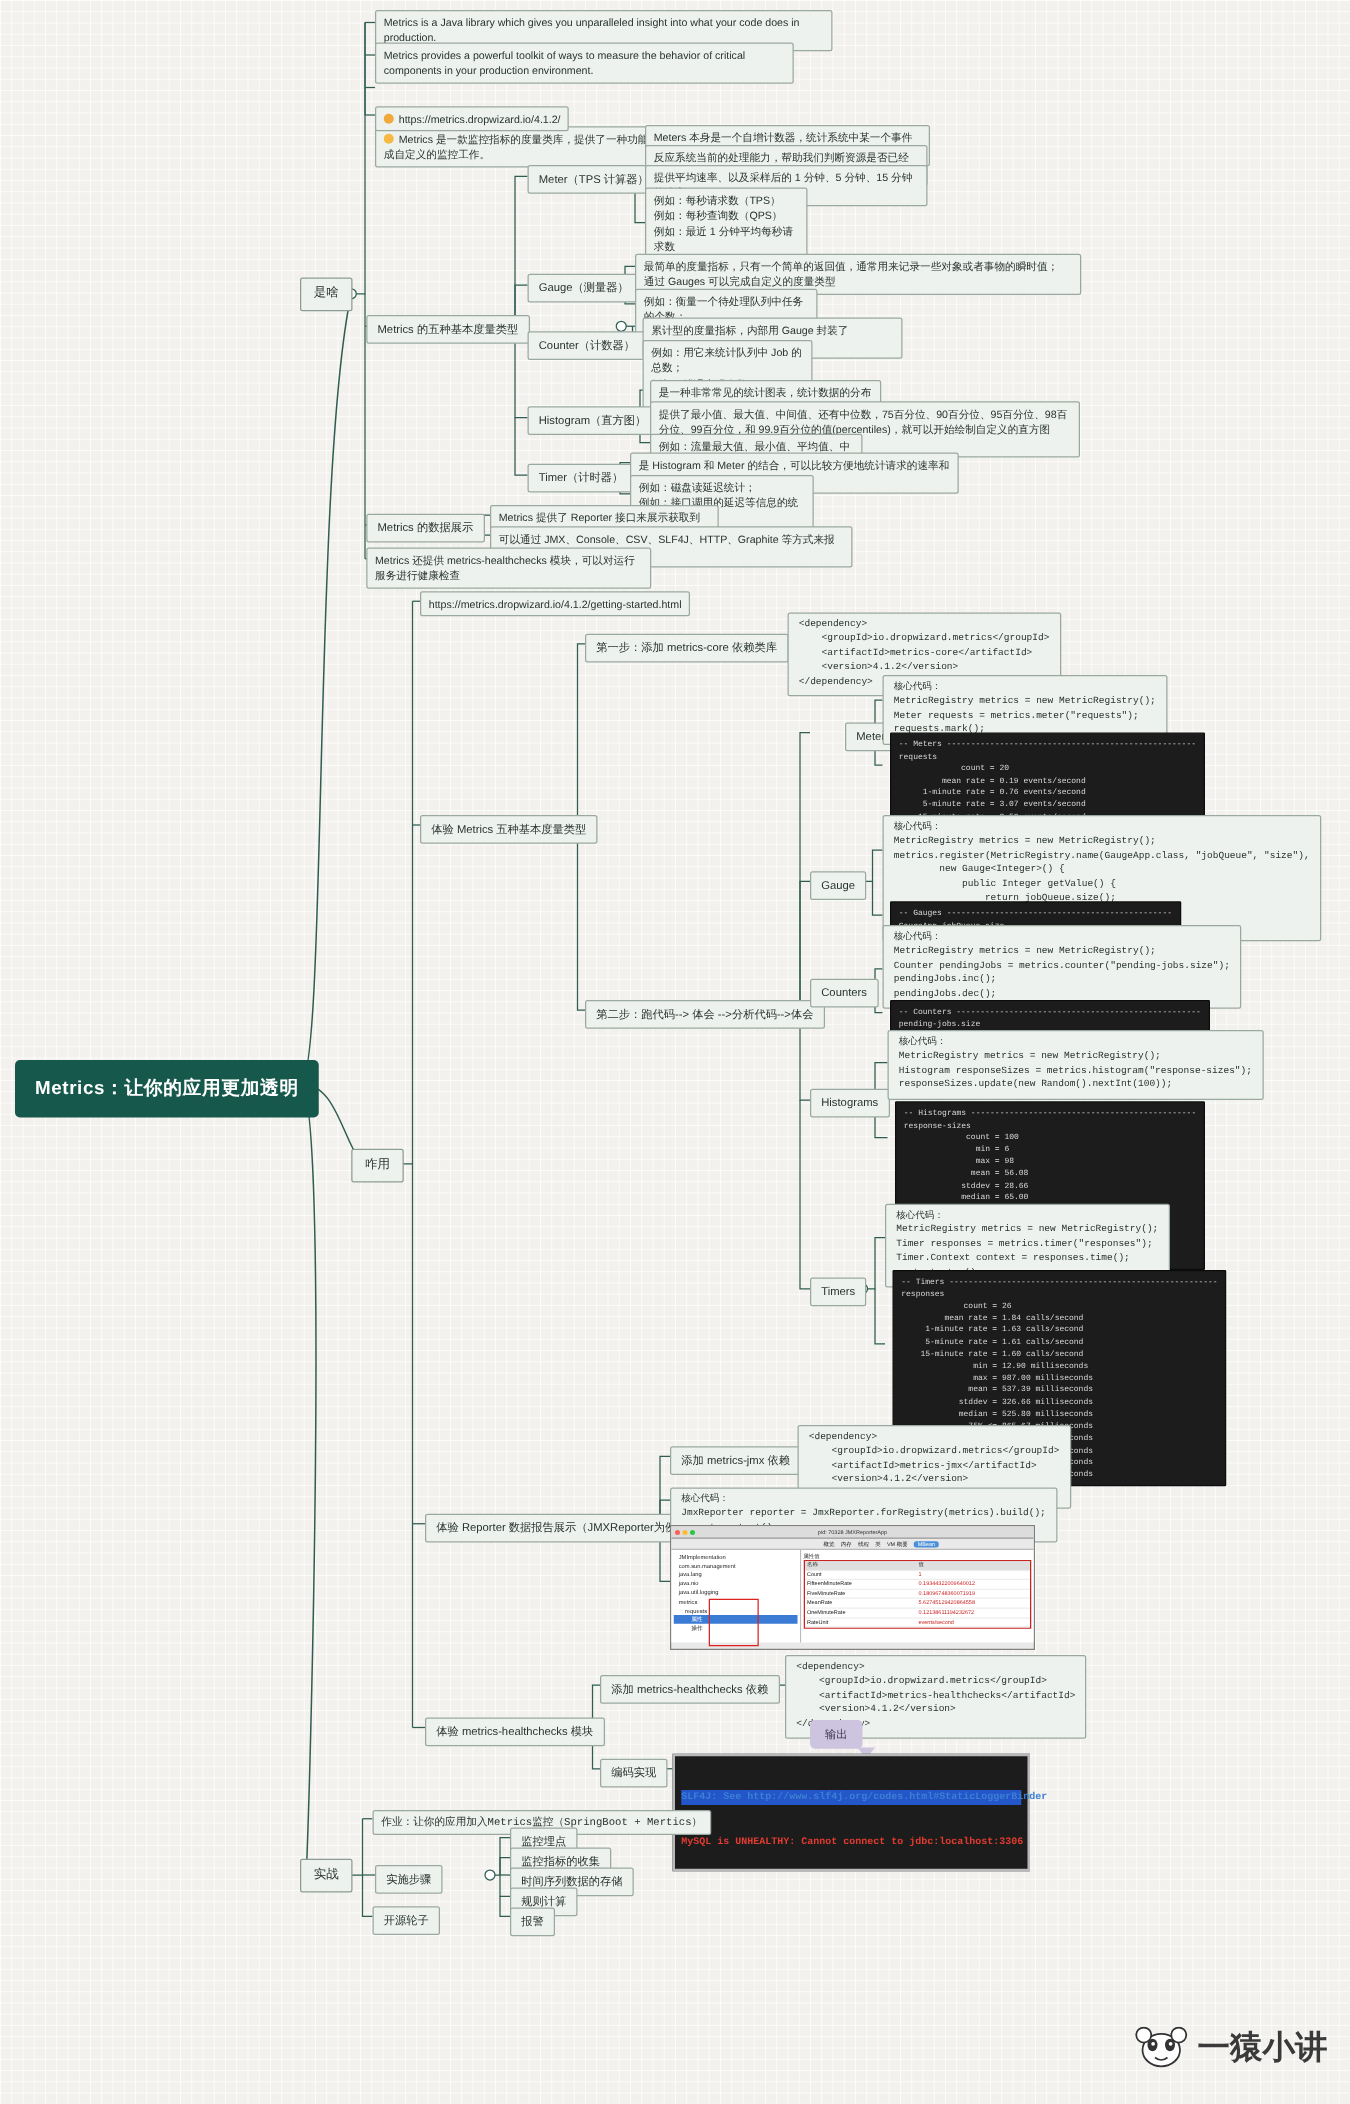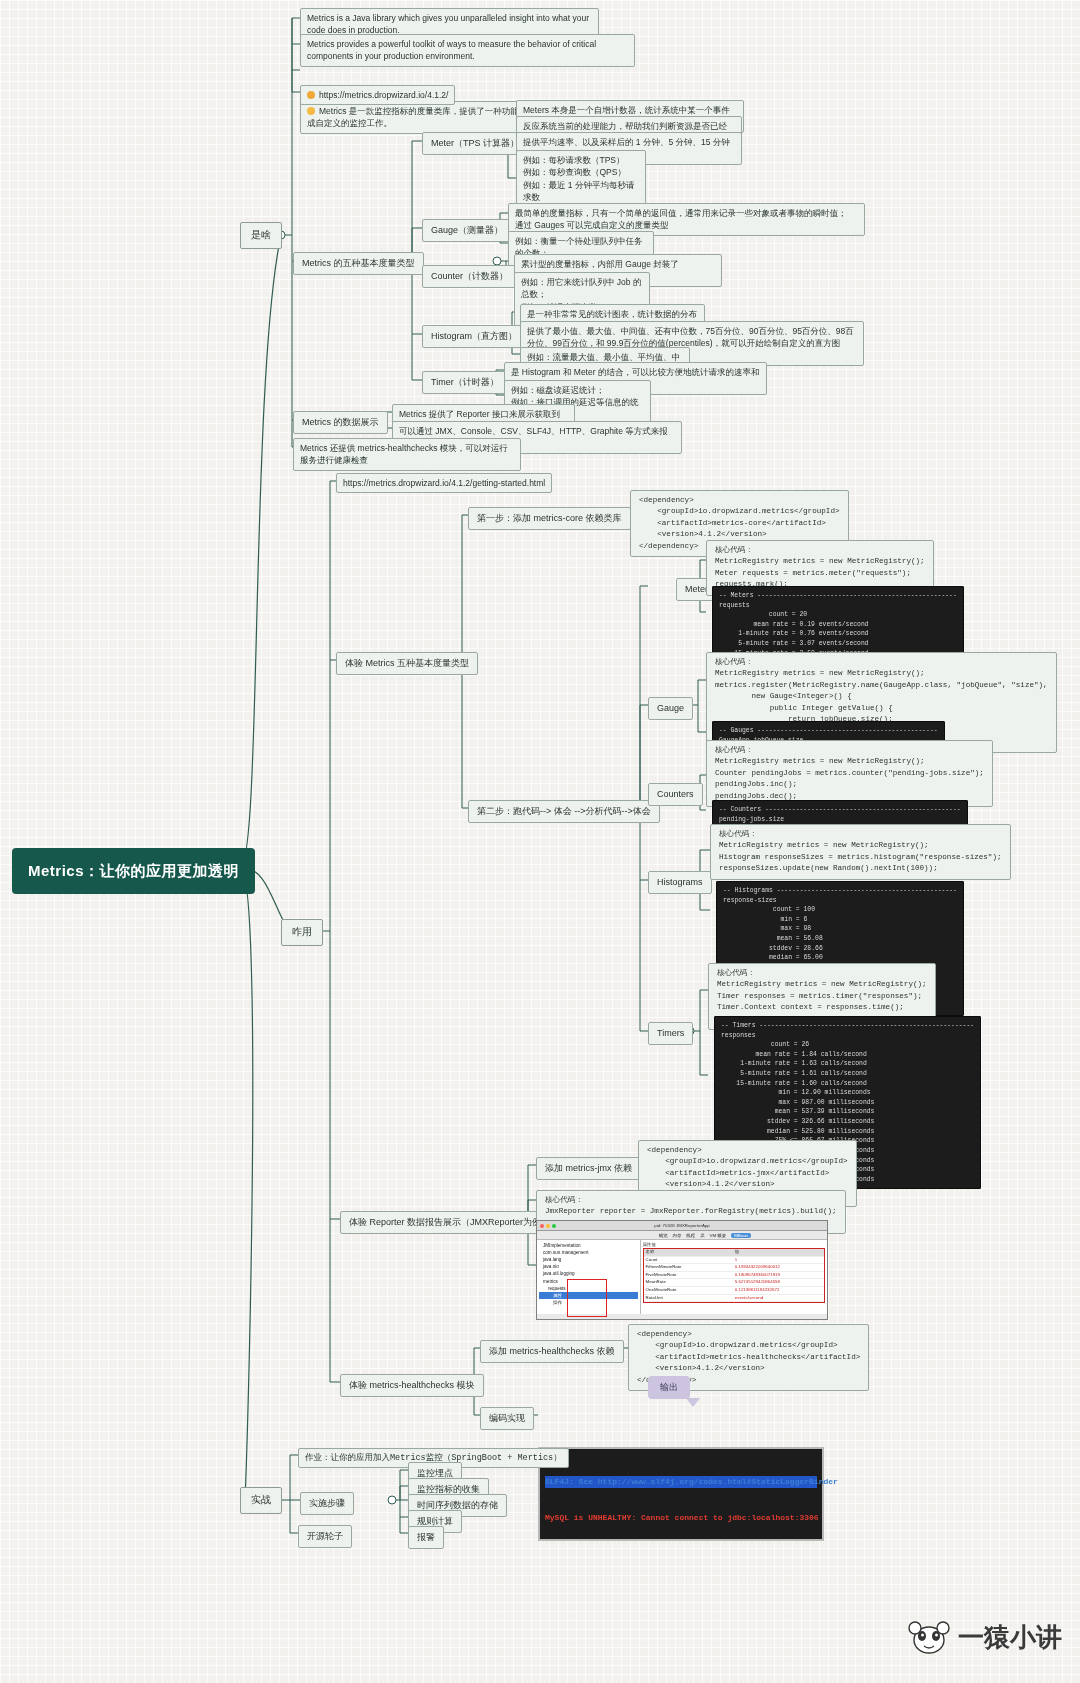--- a/index.html
+++ b/index.html
@@ -66,21 +66,21 @@
     font-family:"Liberation Mono","DejaVu Sans Mono",monospace;
     font-size:6.4px;
     line-height:1.5;
     white-space:pre;
     padding:4px 6px;
     border-radius:1px;
   }
   .term-red{
     background:#1c1c1c;border:2px solid #b9b9b9;color:#e23b30;
     font-family:"Liberation Mono","DejaVu Sans Mono",monospace;
-    font-size:8px;line-height:1.5;white-space:pre;padding:3px 5px;font-weight:bold;margin-top:44px;
+    font-size:8px;line-height:1.5;white-space:pre;padding:3px 5px;font-weight:bold;
   }
   .term-red .sel{background:#2356c8;color:#3c7fd4;}
   .bullet{
     display:inline-block;width:8px;height:8px;border-radius:50%;
     background:#f5b944;margin-right:4px;vertical-align:-1px;
   }
   .bullet.link{background:#f0a93a;}
   .callout{
     position:absolute;background:#cdc4e0;border-radius:4px;
     font-size:9px;color:#3a3550;padding:5px 12px;text-align:center;
@@ -247,21 +247,21 @@
     <circle cx="528" cy="1415" r="4"></circle>
     <circle cx="277" cy="1500" r="4"></circle>
     <circle cx="392" cy="1500" r="4"></circle>
   </g>
 </svg>
 
 <div class="node root" style="left:12px;top:848px;">Metrics：让你的应用更加透明</div>
 
 <div class="node lvl1" style="left:240px;top:222px;">是啥</div>
 
-<div class="node wide" style="left:300px;top:8px;width:299px;">Metrics is a Java library which gives you unparalleled insight into what your code does in production.</div>
+<div class="node wide" style="left:300px;top:8px;width:366px;">Metrics is a Java library which gives you unparalleled insight into what your code does in production.</div>
 <div class="node wide" style="left:300px;top:34px;width:335px;">Metrics provides a powerful toolkit of ways to measure the behavior of critical components in your production environment.</div>
 <div class="node wide" style="left:300px;top:60px;width:348px;margin-top:41px;"><span class="bullet"></span><span>Metrics 是一款监控指标的度量类库，提供了一种功能强大的工具包，帮助开发者来完成自定义的监控工作。</span></div>
 <div class="node" style="left:300px;top:85px;"><span class="bullet link"></span><span>https://metrics.dropwizard.io/4.1.2/</span></div>
 
 <div class="node lvl2" style="left:293px;top:252px;">Metrics 的五种基本度量类型</div>
 
 <div class="node lvl2" style="left:422px;top:132px;">Meter（TPS 计算器）</div>
 <div class="node" style="left:516px;top:100px;width:228px;">Meters 本身是一个自增计数器，统计系统中某一个事件的速率</div>
 <div class="node" style="left:516px;top:116px;width:226px;">反应系统当前的处理能力，帮助我们判断资源是否已经不足。</div>
 <div class="node" style="left:516px;top:132px;width:226px;">提供平均速率、以及采样后的 1 分钟、5 分钟、15 分钟的速率</div>

